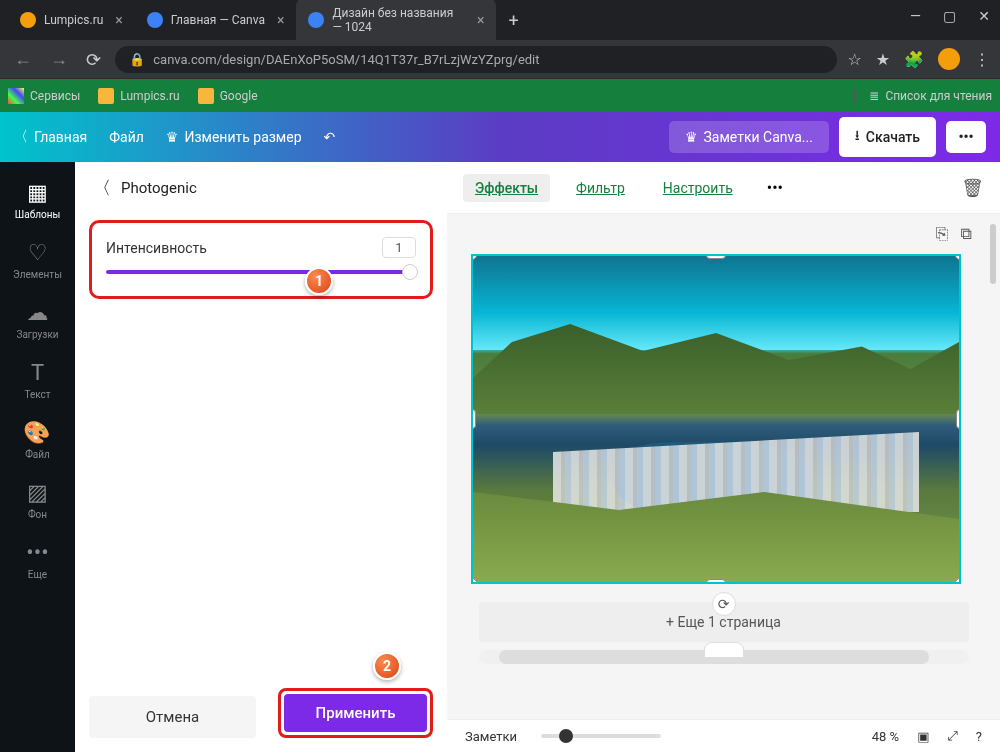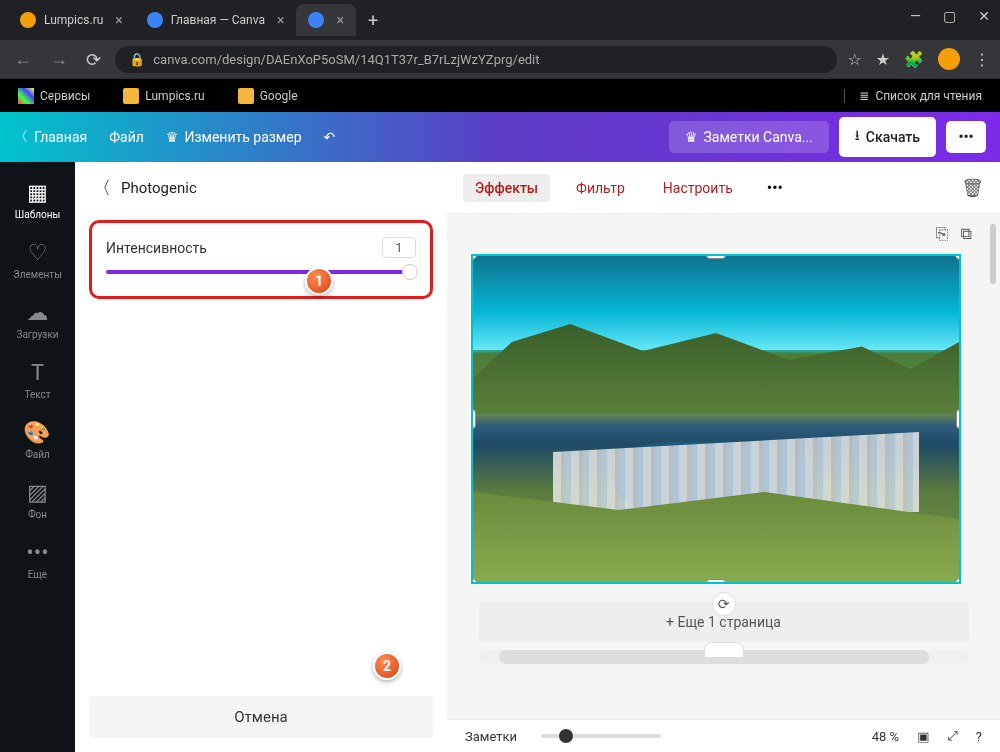--- a/index.html
+++ b/index.html
@@ -19,21 +19,21 @@
 .new-tab { color: #ccc; font-size: 18px; padding: 0 12px; cursor: pointer; }
 
 .addr-row { display: flex; align-items: center; height: 38px; padding: 0 10px; gap: 10px; background: #35363a; }
 .nav-btn { color: #888; font-size: 18px; padding: 4px; cursor: pointer; }
 .nav-btn.active { color: #ccc; }
 .addr-bar { flex: 1; background: #202124; border-radius: 20px; padding: 6px 14px; color: #aaa; font-size: 13px; display: flex; align-items: center; gap: 8px; }
 .addr-icons { display: flex; gap: 14px; color: #ccc; font-size: 16px; align-items: center; }
 .addr-icons span { cursor: pointer; }
 .avatar { width: 22px; height: 22px; border-radius: 50%; background: #f59e0b; }
 
-.bookmarks-row { display: flex; align-items: center; height: 34px; padding: 0 18px; gap: 33px; background: #000000; border-top: 1px solid #2a2b2e; }
+.bookmarks-row { display: flex; align-items: center; height: 34px; padding: 0 8px; gap: 18px; background: #15803d; border-top: 1px solid #2a2b2e; }
 .bookmark { display: flex; align-items: center; gap: 6px; color: #ccc; font-size: 12px; cursor: pointer; }
 .bm-icon { width: 16px; height: 16px; }
 .bm-services { background: linear-gradient(45deg,#f44,#4f4,#44f,#ff4); }
 .bm-folder { background: #f6b73c; border-radius: 2px; }
 .reading-list { margin-left: auto; display: flex; align-items: center; gap: 6px; color: #ccc; font-size: 12px; border-left: 1px solid #555; padding-left: 14px; }
 
 
 .canva-bar { height: 50px; background: linear-gradient(90deg, #00c4cc 0%, #5b3cc4 50%, #7d2ae8 100%); display: flex; align-items: center; padding: 0 14px; gap: 18px; color: #fff; font-size: 14px; }
 .canva-bar-left { display: flex; align-items: center; gap: 22px; }
 .canva-bar-item { display: flex; align-items: center; gap: 6px; cursor: pointer; }
@@ -64,21 +64,21 @@
 .badge-1 { left: 230px; top: 105px; }
 .badge-2 { left: 298px; bottom: 72px; }
 
 .panel-footer { margin-top: auto; display: flex; gap: 22px; padding: 14px; align-items: flex-end; }
 .btn-cancel { flex: 1; padding: 12px; background: #f5f5f5; color: #333; border-radius: 4px; text-align: center; font-size: 15px; cursor: pointer; }
 .btn-apply-wrap { flex: 1; border: 3px solid #e21b1b; border-radius: 8px; padding: 3px; }
 .btn-apply { width: 100%; padding: 10px; background: #7d2ae8; color: #fff; border-radius: 4px; text-align: center; font-size: 15px; font-weight: 500; cursor: pointer; }
 
 .canvas-area { flex: 1; background: #fff; display: flex; flex-direction: column; }
 .canvas-toolbar { display: flex; align-items: center; gap: 14px; padding: 10px 16px; border-bottom: 1px solid #eee; }
-.tb-item { padding: 6px 12px; font-size: 14px; color: #b91c1c; border-radius: 4px; cursor: pointer; }
+.tb-item { padding: 6px 12px; font-size: 14px; color: #15803d; border-radius: 4px; cursor: pointer; text-decoration: underline; }
 .tb-item.active { background: #eee; font-weight: 500; }
 .tb-more { padding: 6px 8px; cursor: pointer; }
 .tb-trash { margin-left: auto; font-size: 18px; cursor: pointer; color: #555; }
 
 .canvas-body { flex: 1; background: #f5f5f5; position: relative; overflow: hidden; padding: 12px 24px; }
 .page-actions { position: absolute; top: 10px; right: 28px; display: flex; gap: 12px; color: #555; }
 .page-actions span { cursor: pointer; font-size: 16px; }
 .scroll-track-v { position: absolute; right: 4px; top: 10px; width: 6px; height: 60px; background: #ccc; border-radius: 3px; }
 .img-frame { margin-top: 28px; width: 490px; height: 330px; border: 2px solid #00c4cc; position: relative; background: linear-gradient(180deg, #0891b2 0%, #22d3ee 28%, #4a7c3a 30%, #6b8e4e 48%, #2e5c7a 52%, #1e4a66 58%, #5a7a3e 72%, #7a9a4e 100%); overflow: hidden; }
 .img-frame::before { content: ""; position: absolute; top: 0; left: 0; right: 0; height: 94px; background: linear-gradient(180deg, #0e7490 0%, #06b6d4 60%, #67e8f9 100%); }
@@ -121,20 +121,21 @@
       <span>Lumpics.ru</span>
       <span class="tab-close">×</span>
     </div>
     <div class="tab">
       <div class="tab-favicon fav-blue"></div>
       <span>Главная — Canva</span>
       <span class="tab-close">×</span>
     </div>
     <div class="tab active">
       <div class="tab-favicon fav-blue"></div>
+      <span>Дизайн без названия — 1024</span>
       <span class="tab-close">×</span>
     </div>
     <span class="new-tab">+</span>
   </div>
   <div class="addr-row">
     <span class="nav-btn">←</span>
     <span class="nav-btn">→</span>
     <span class="nav-btn active">⟳</span>
     <div class="addr-bar">
       <span>🔒</span>
@@ -237,20 +238,23 @@
         <span class="intensity-val">1</span>
       </div>
       <div class="slider-track">
         <div class="slider-thumb"></div>
       </div>
     </div>
     <div class="step-badge badge-1">1</div>
     <div class="step-badge badge-2">2</div>
     <div class="panel-footer">
       <div class="btn-cancel">Отмена</div>
+      <div class="btn-apply-wrap">
+        <div class="btn-apply">Применить</div>
+      </div>
     </div>
   </div>
 
   <div class="canvas-area">
     <div class="canvas-toolbar">
       <div class="tb-item active">Эффекты</div>
       <div class="tb-item">Фильтр</div>
       <div class="tb-item">Настроить</div>
       <div class="tb-more">•••</div>
       <span class="tb-trash">🗑</span>

